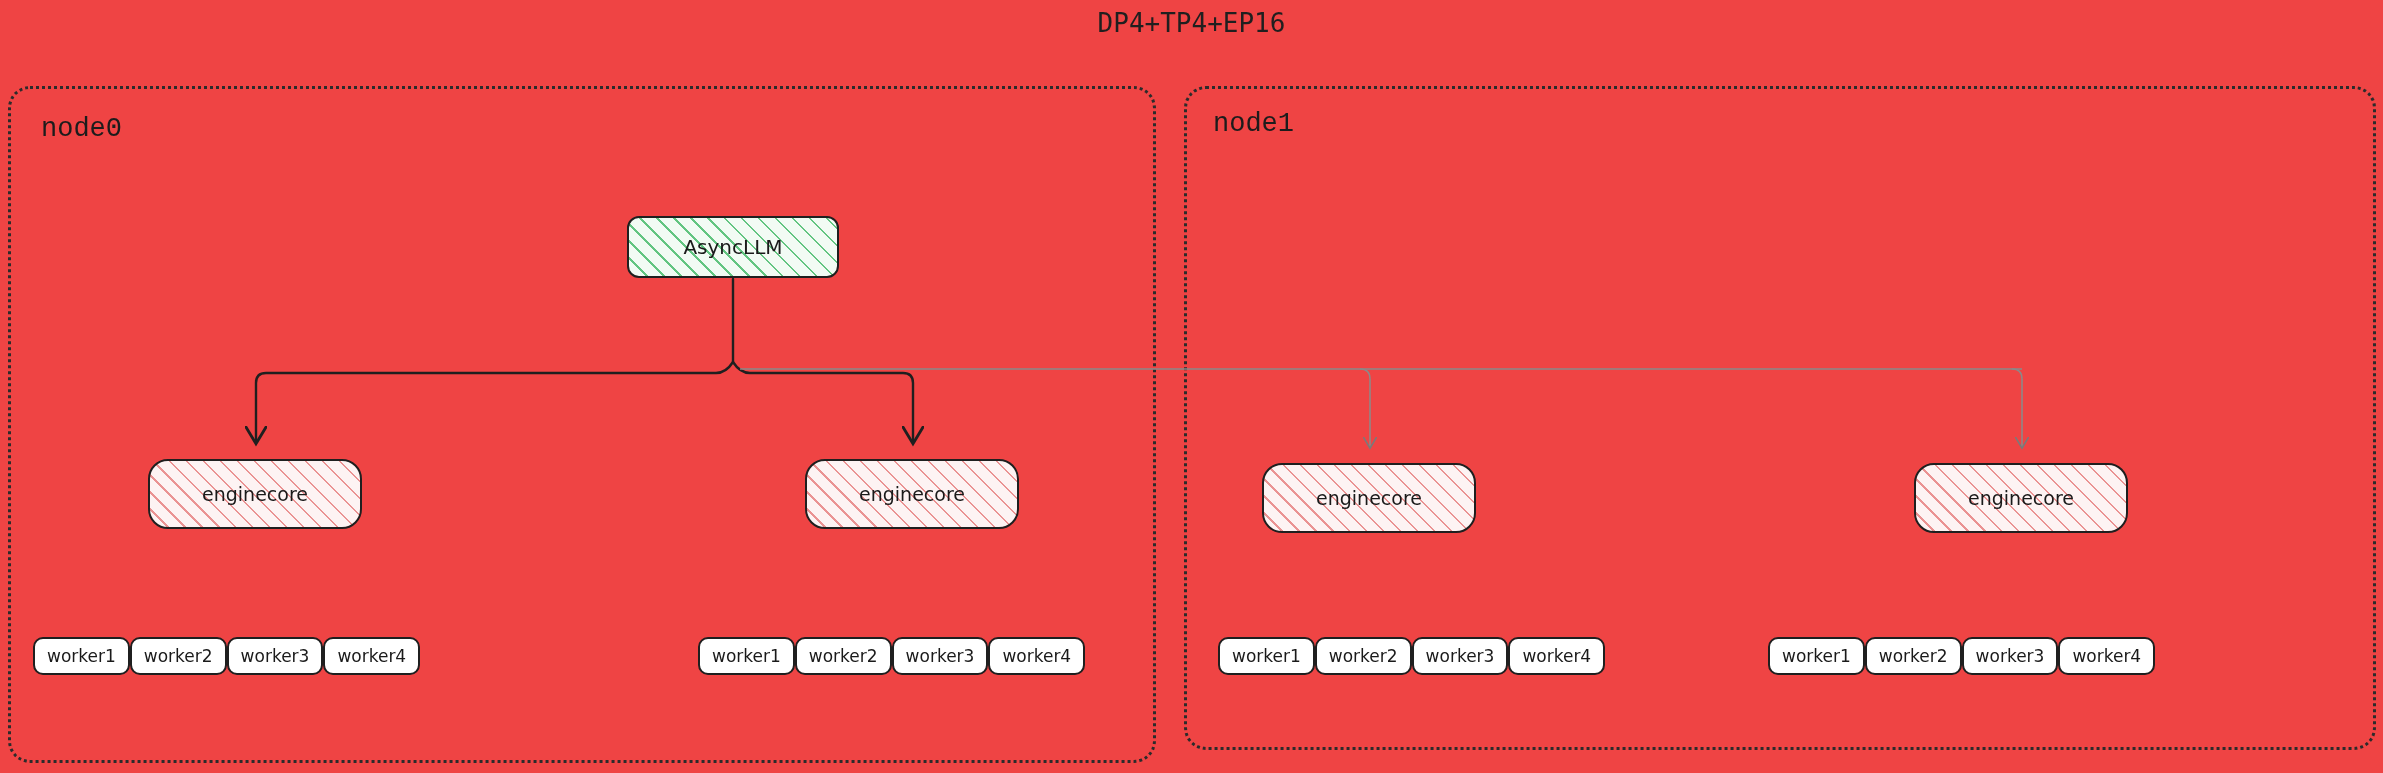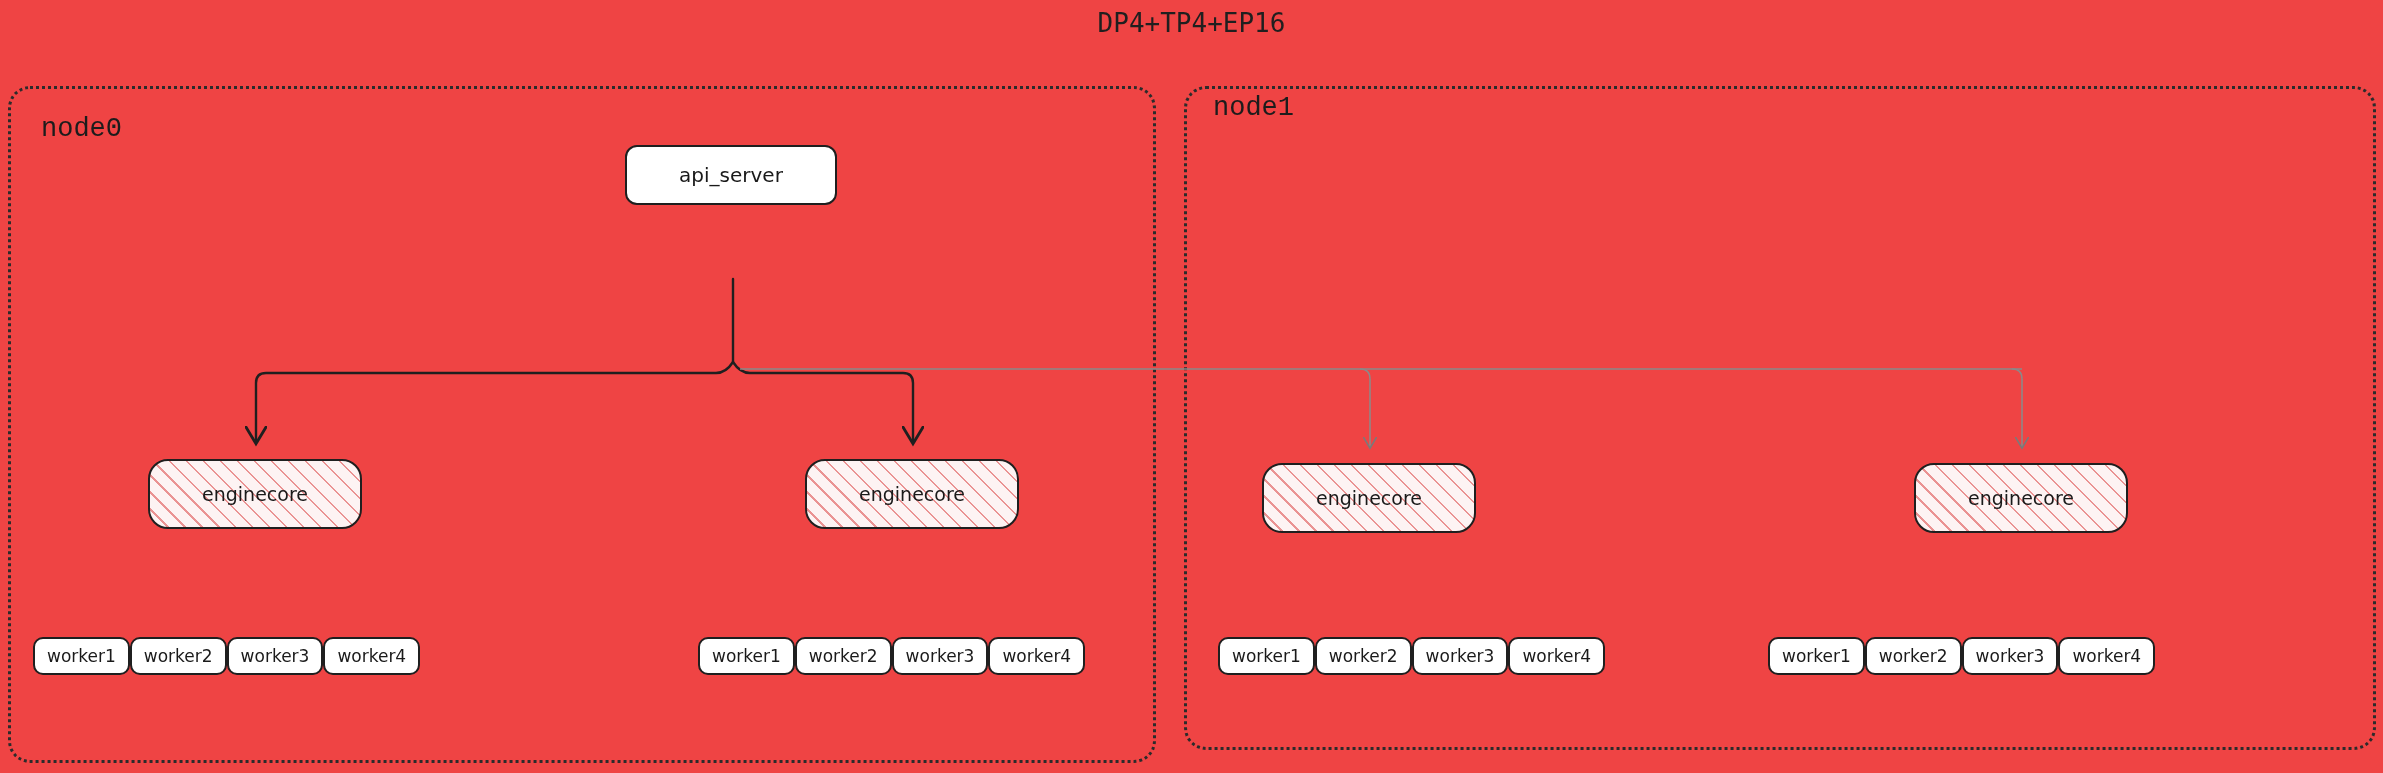--- a/index.html
+++ b/index.html
@@ -41,21 +41,21 @@
   #node-panel-1 { left: 1184px; top: 86px; width: 1192px; height: 664px; }
 
   .node-label {
     position: absolute;
     font-family: Liberation Mono, monospace;
     font-size: 27px;
     color: #1c1c1c;
     white-space: nowrap;
   }
   #node-label-0 { left: 30px; top: 25px; }
-  #node-label-1 { left: 26px; top: 4px; }
+  #node-label-1 { left: 26px; top: 20px; }
 
   
   .box {
     position: absolute;
     box-sizing: border-box;
     border: 2.2px solid #1f1f1f;
     border-radius: 12px;
     display: flex;
     align-items: center;
     justify-content: center;
@@ -177,22 +177,22 @@
   </svg>
 
   <div class="node-panel" id="node-panel-0">
     <div class="node-label" id="node-label-0">node0</div>
   </div>
 
   <div class="node-panel" id="node-panel-1">
     <div class="node-label" id="node-label-1">node1</div>
   </div>
 
-  <div class="box" id="box-api-server">api_server</div>
-
+
+  <div class="box" id="box-asyncllm">AsyncLLM</div>
 
   <div class="box box-enginecore" id="enginecore-0">enginecore</div>
   <div class="box box-enginecore" id="enginecore-1">enginecore</div>
   <div class="box box-enginecore" id="enginecore-2">enginecore</div>
   <div class="box box-enginecore" id="enginecore-3">enginecore</div>
 
   <div class="worker-group" id="worker-group-0">
     <div class="box-worker">worker1</div>
     <div class="box-worker">worker2</div>
     <div class="box-worker">worker3</div>

